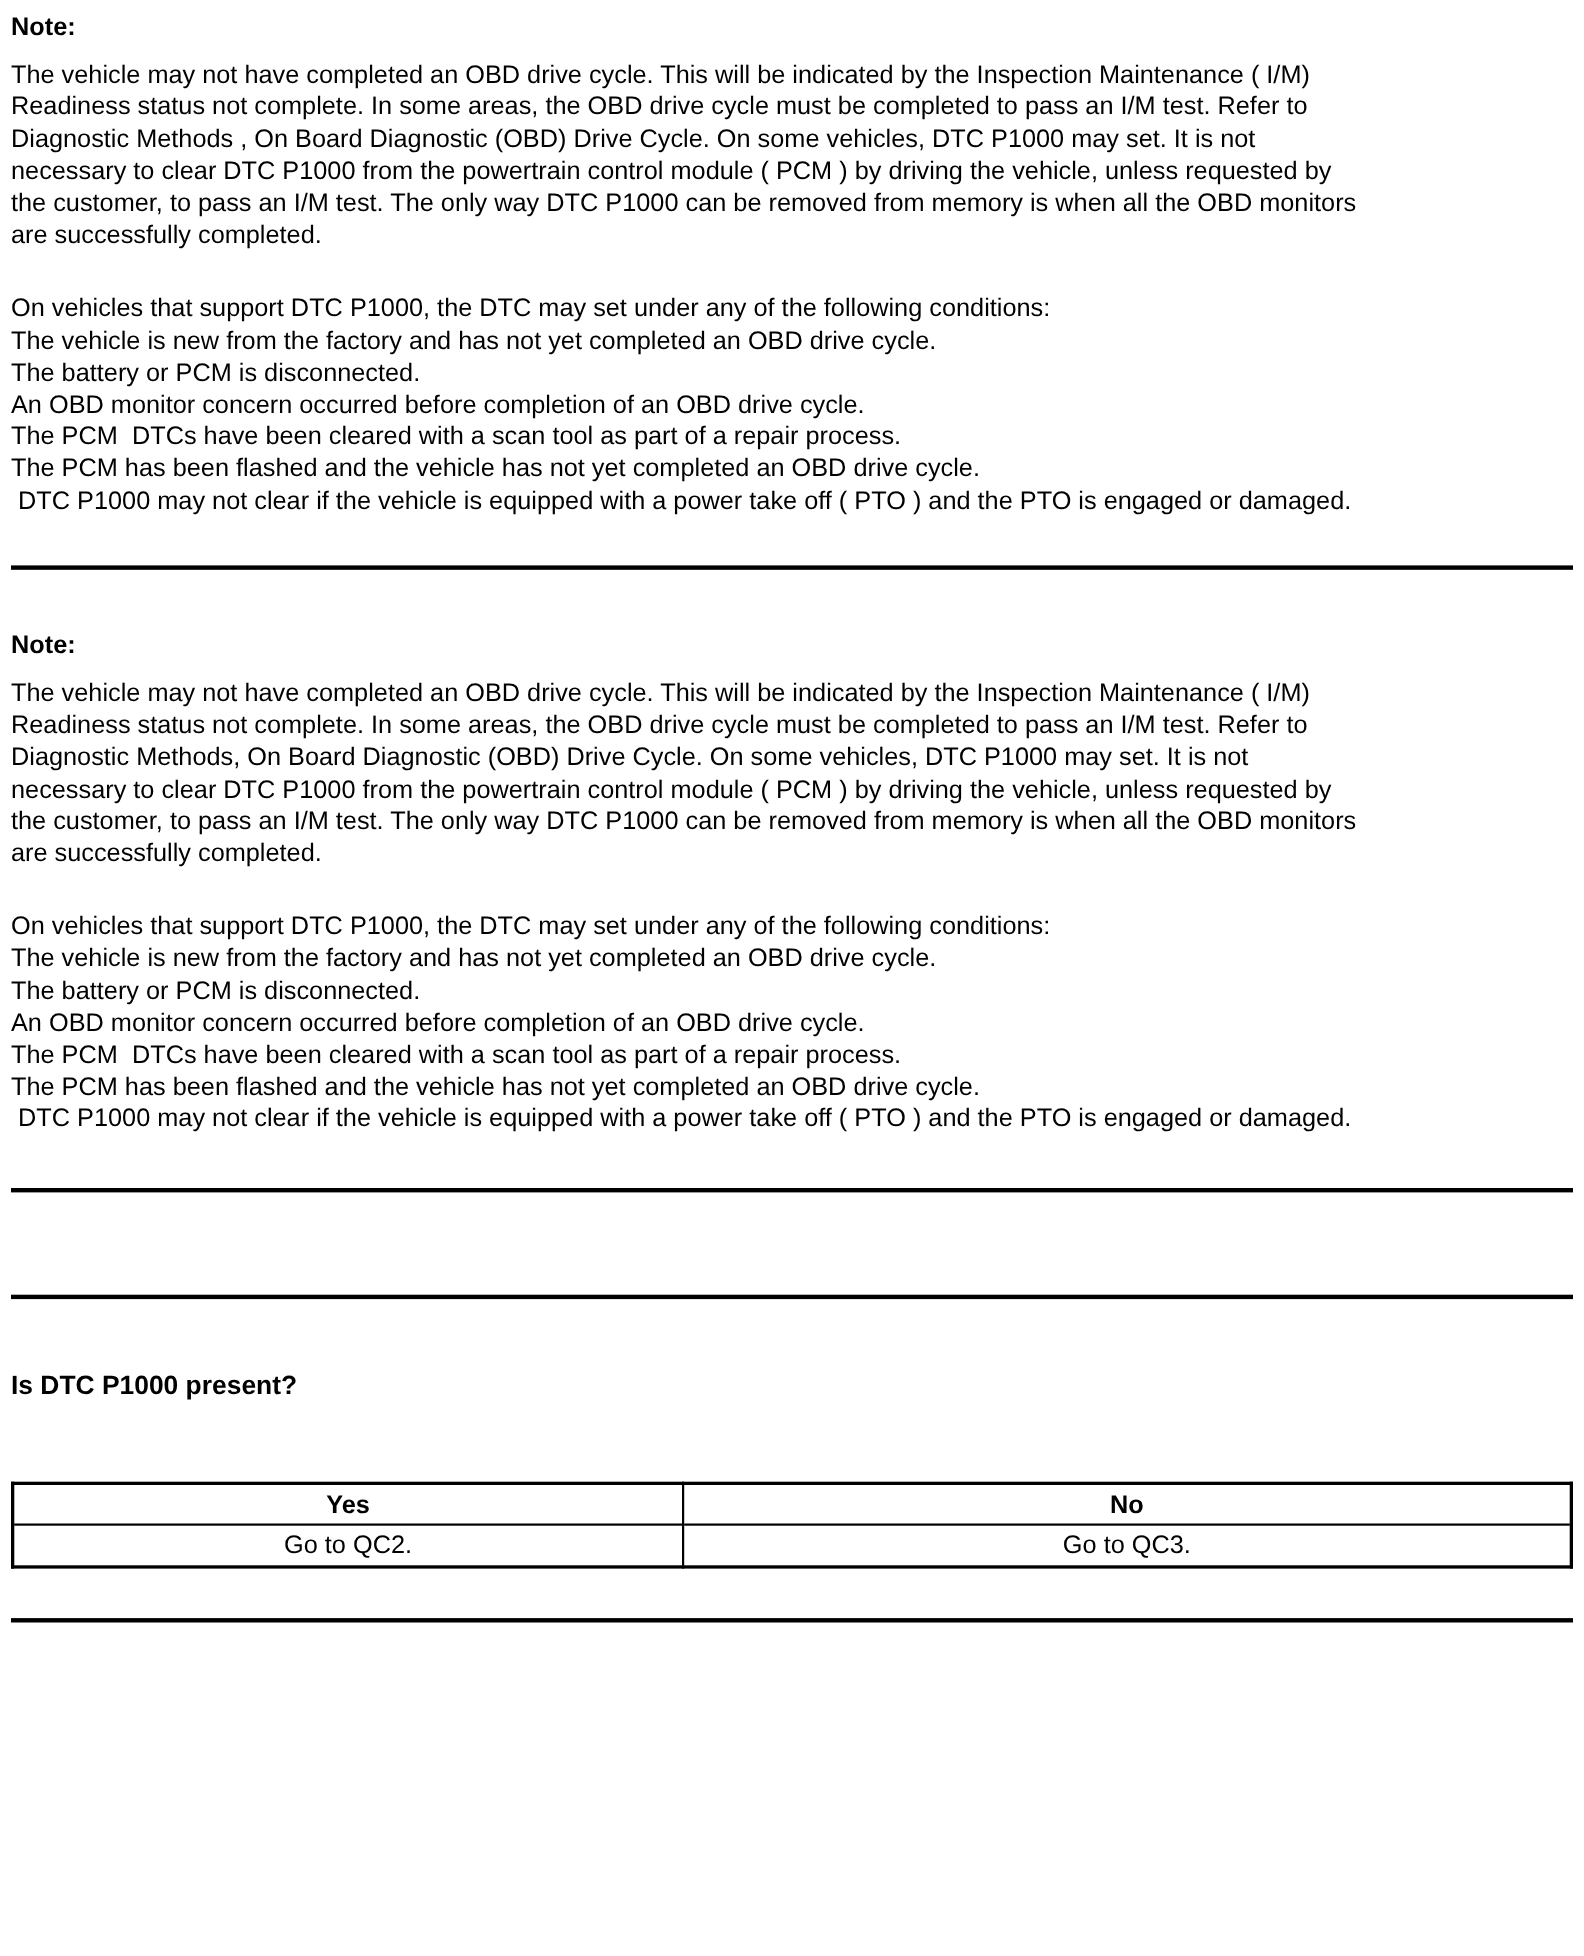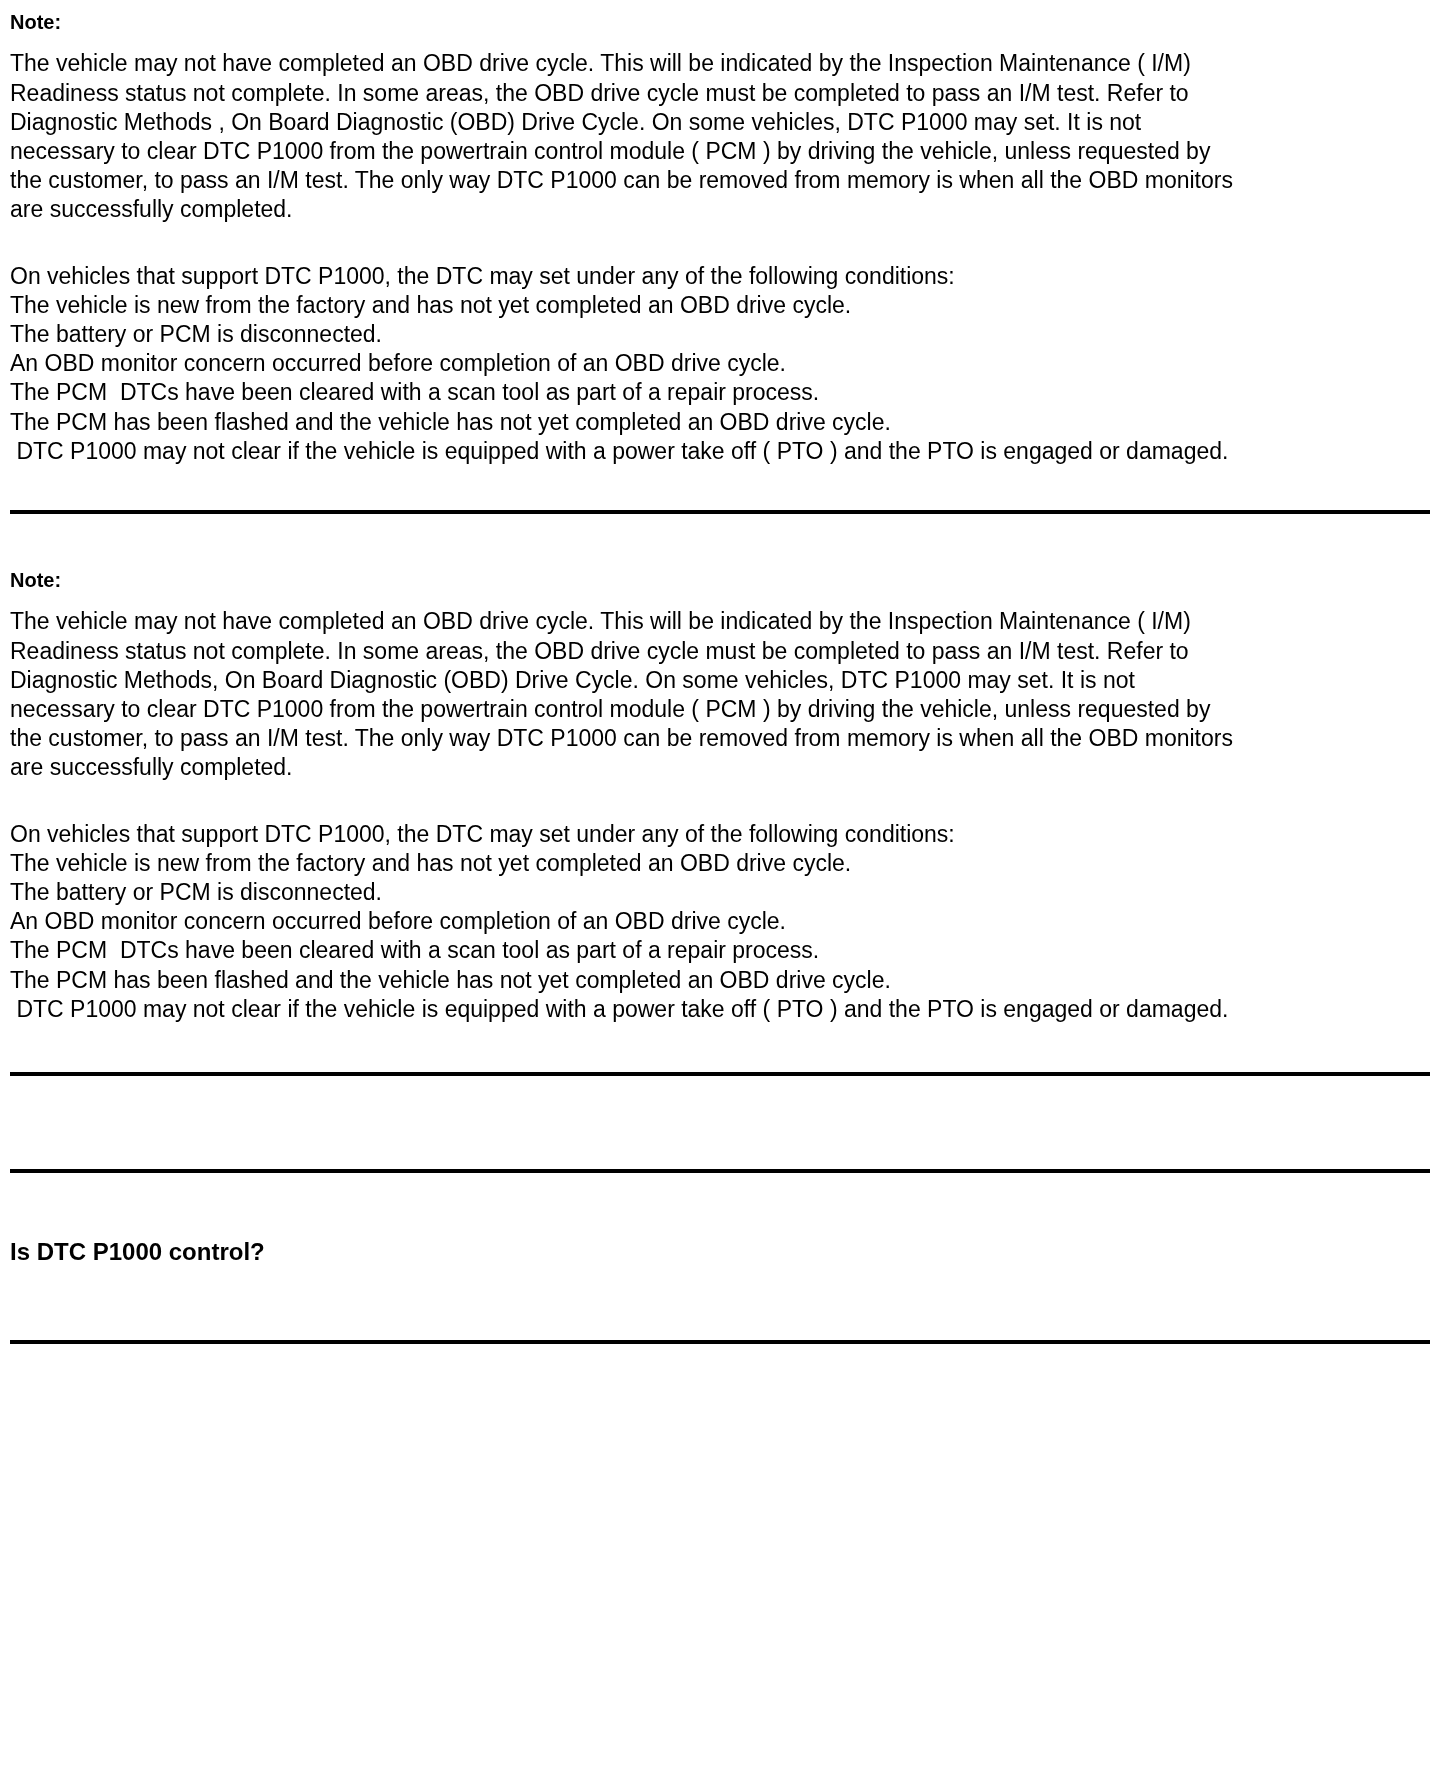--- a/index.html
+++ b/index.html
@@ -13,21 +13,21 @@
     box-sizing: border-box;
     padding: 10px 10px 0 10px;
     background: #ffffff;
     color: #000000;
     font-family: "Liberation Sans", sans-serif;
     font-size: 23px;
     line-height: 1.27;
   }
   .note-title {
     font-weight: bold;
-    font-size: 20px;
+    font-size: 23px;
     margin: 0 0 14px 0;
   }
   .para {
     margin: 0 0 8px 0;
     max-width: 1232px;
     white-space: pre-wrap;
   }
   .cond-block {
     max-width: 1232px;
     margin-top: 37px;
@@ -106,19 +106,37 @@
       <div class="line">The PCM  DTCs have been cleared with a scan tool as part of a repair process.</div>
       <div class="line">The PCM has been flashed and the vehicle has not yet completed an OBD drive cycle.</div>
       <div class="line"> DTC P1000 may not clear if the vehicle is equipped with a power take off ( PTO ) and the PTO is engaged or damaged.</div>
     </div>
   </section>
 
   <div class="rule rule-2"></div>
   <div class="rule rule-3"></div>
 
   <section>
-    <p class="qc-question">Is DTC P1000 control?</p>
+    <p class="qc-question">Is DTC P1000 present?</p>
 
+    <table class="decision">
+      <colgroup>
+        <col class="col-yes">
+        <col class="col-no">
+      </colgroup>
+      <thead>
+        <tr>
+          <th>Yes</th>
+          <th>No</th>
+        </tr>
+      </thead>
+      <tbody>
+        <tr>
+          <td>Go to QC2.</td>
+          <td>Go to QC3.</td>
+        </tr>
+      </tbody>
+    </table>
   </section>
 
   <div class="rule rule-4"></div>
 
 </div>
 
 </body></html>

